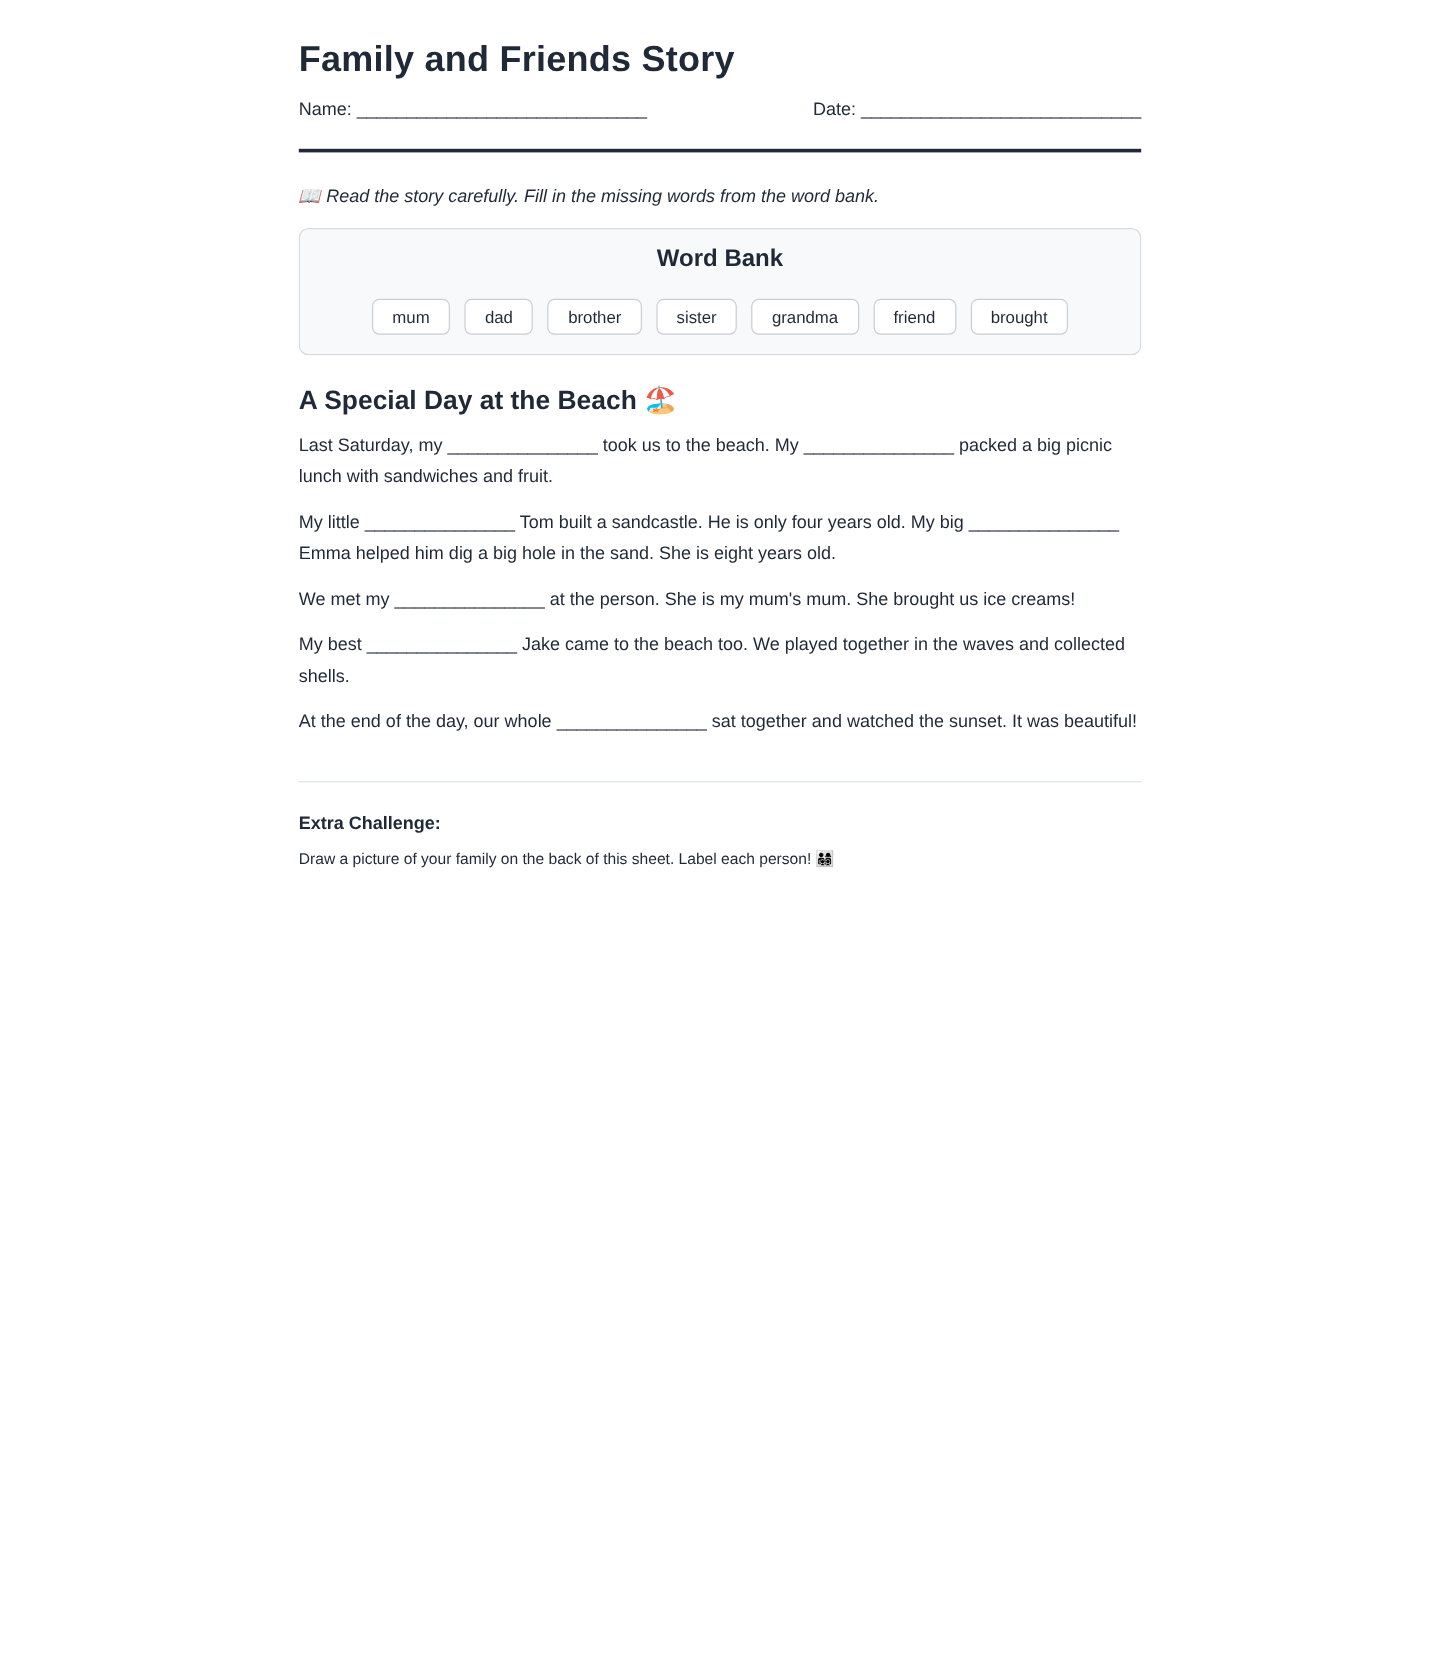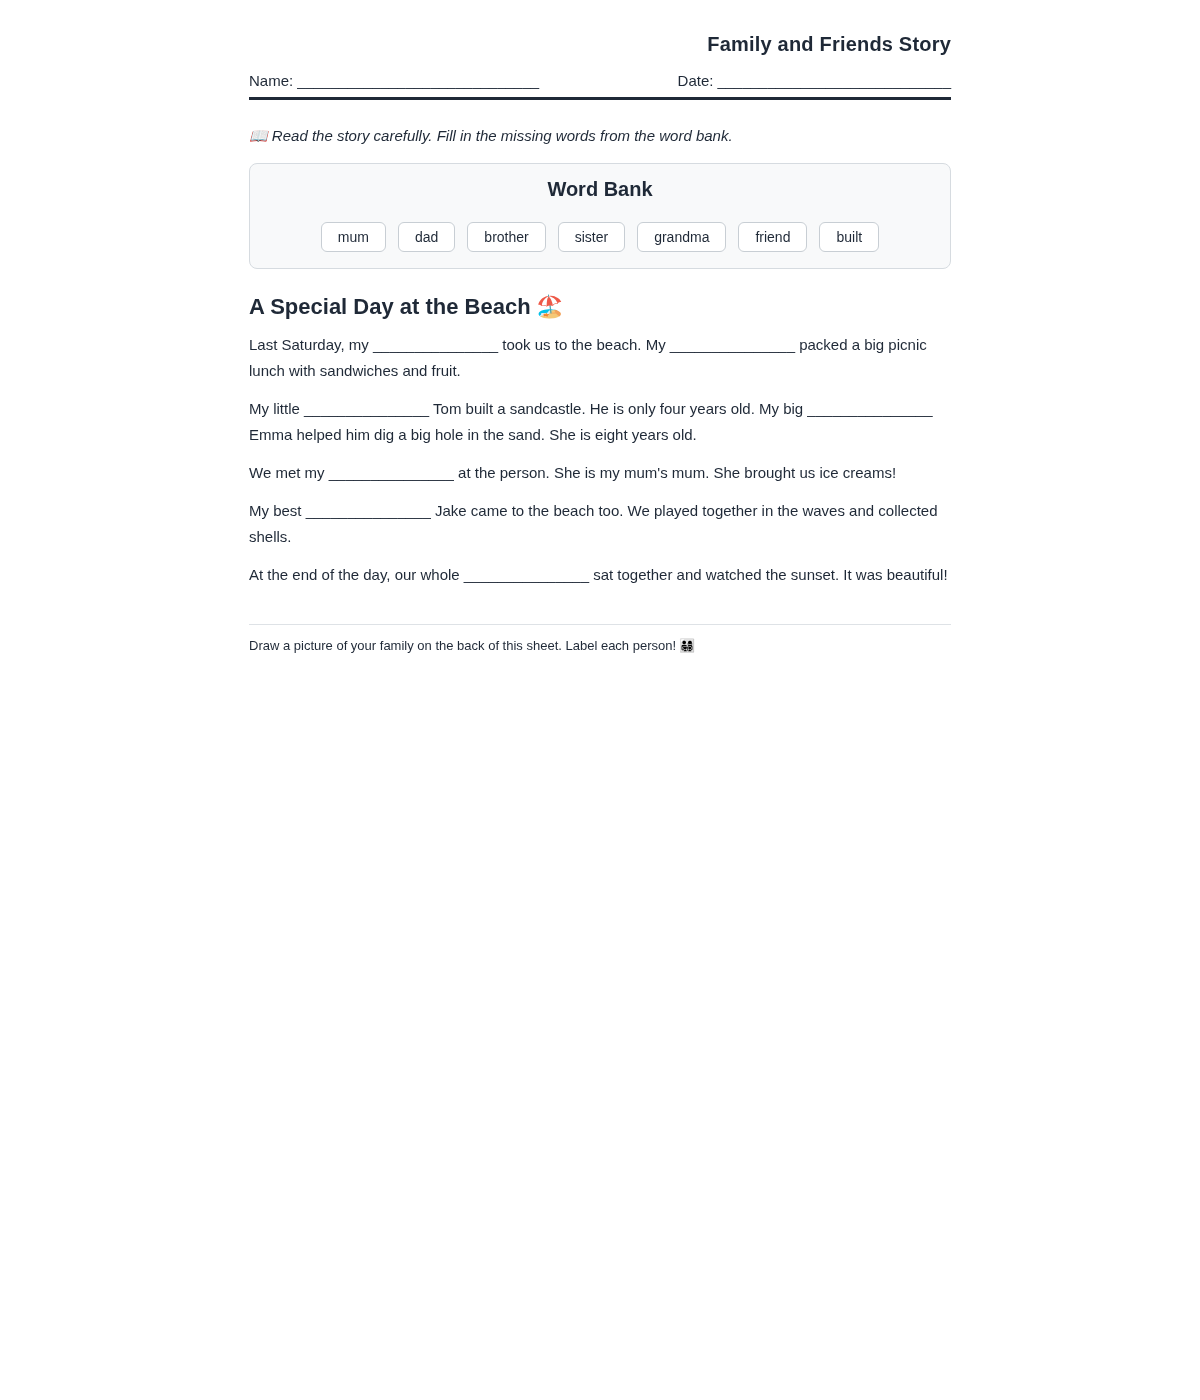--- a/index.html
+++ b/index.html
@@ -19,33 +19,33 @@
     background:#ffffff;
     font-family:"Liberation Sans","DejaVu Sans",sans-serif;
     color:var(--text);
   }
   .sheet{
     width:702px;
     margin:0 auto;
     padding-top:33px;
   }
   .title{
-    font-size:20px;
+    font-size:30px;
     font-weight:bold;
-    text-align:right;
+    text-align:left;
     margin:0 0 16px 0;
     letter-spacing:0.2px;
   }
   .head-row{
     display:flex;
     justify-content:space-between;
     align-items:flex-end;
     font-size:15px;
     border-bottom:3px solid var(--rule);
-    padding-bottom:8px;
+    padding-bottom:24px;
   }
   .field{white-space:nowrap;}
   .field .label{margin-right:4px;}
   .fill-line{letter-spacing:0;}
   .instruction{
     font-style:italic;
     font-size:15px;
     margin:27px 0 0 0;
   }
   .word-bank{
@@ -125,37 +125,38 @@
 
   <div class="word-bank">
     <div class="wb-title">Word Bank</div>
     <div class="wb-words">
         <span class="chip">mum</span>
         <span class="chip">dad</span>
         <span class="chip">brother</span>
         <span class="chip">sister</span>
         <span class="chip">grandma</span>
         <span class="chip">friend</span>
-        <span class="chip">built</span>
+        <span class="chip">brought</span>
       </div>
   </div>
 
   <h2 class="story-heading">
     <span>A Special Day at the Beach</span>
     <span>🏖️</span>
   </h2>
 
   <div>
       <p class="story-p">Last Saturday, my _______________ took us to the beach. My _______________ packed a big picnic lunch with sandwiches and fruit.</p>
       <p class="story-p">My little _______________ Tom built a sandcastle. He is only four years old. My big _______________ Emma helped him dig a big hole in the sand. She is eight years old.</p>
       <p class="story-p">We met my _______________ at the person. She is my mum's mum. She brought us ice creams!</p>
       <p class="story-p">My best _______________ Jake came to the beach too. We played together in the waves and collected shells.</p>
       <p class="story-p">At the end of the day, our whole _______________ sat together and watched the sunset. It was beautiful!</p>
     </div>
 
   <hr class="section-divider">
 
+  <div class="extra-title">Extra Challenge:</div>
   <p class="extra-text">
     <span>Draw a picture of your family on the back of this sheet. Label each person!</span>
     <span>👨‍👩‍👧‍👦</span>
   </p>
 
 </div>
 
 </body></html>

